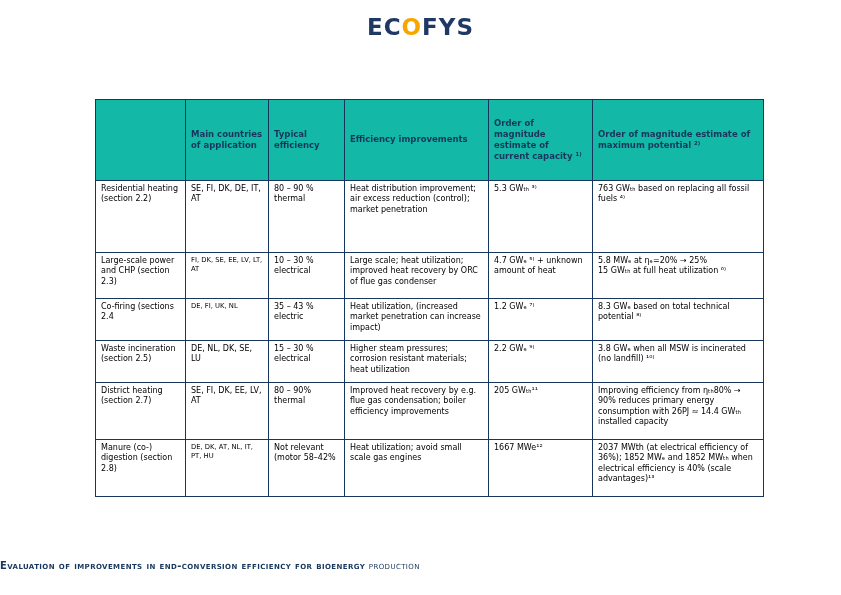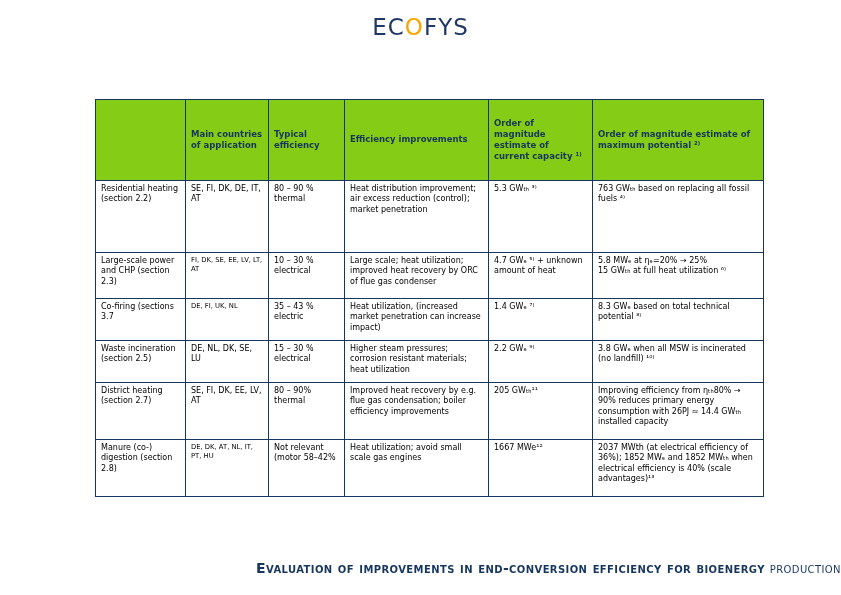--- a/index.html
+++ b/index.html
@@ -4,21 +4,21 @@
 <title>Document page</title>
 <style>
   html,body{margin:0;padding:0;background:#ffffff;}
   .page{
     position:relative;width:841px;height:595px;background:#ffffff;
     font-family:"DejaVu Sans",sans-serif;color:#000;overflow:hidden;
   }
   
   .logo{
     position:absolute;top:14px;left:0;width:100%;text-align:center;
-    font-weight:normal;font-size:23px;letter-spacing:1px;color:#1F3864;
+    font-weight:bold;font-size:23px;letter-spacing:1px;color:#1F3864;
   }
   .logo .logo-o{color:#F7A600;}
   
   .caption{
     position:absolute;top:82px;left:78px;
     font-family:"Liberation Serif",serif;font-weight:bold;font-size:12px;color:#000;
   }
   
   table.summary{
     position:absolute;top:99px;left:95px;width:668px;
@@ -28,37 +28,37 @@
   table.summary th, table.summary td{
     border:1px solid #17365D;
     padding:3px 5px;
     vertical-align:top;
     text-align:left;
     white-space:pre-line;
     word-wrap:break-word;
     overflow:hidden;
   }
   table.summary thead th{
-    background:#84cc16;color:#17365D;font-weight:bold;
+    background:#14b8a6;color:#17365D;font-weight:bold;
     vertical-align:middle;height:74px;font-size:8.5px;
   }
   tr.r1{height:72px}
   tr.r2{height:46px}
   tr.r3{height:42px}
   tr.r4{height:42px}
   tr.r5{height:42px}
   tr.r6{height:57px}
   tr.r7{height:57px}
   td.c-eff{text-align:center;}
   td.c-cap{text-align:center;}
   td.c-countries.small{font-size:6.8px;margin-left:7px;}
   
   .footer{
-    position:absolute;top:560px;left:0;width:100%;text-align:right;
-    font-variant:small-caps;color:#17365D;font-size:14px;letter-spacing:0.4px;
+    position:absolute;top:560px;left:0;width:100%;text-align:left;
+    font-variant:small-caps;color:#17365D;font-size:10px;letter-spacing:0.4px;
   }
   .footer .footer-main{font-weight:bold;}
   .footer .footer-tail{font-weight:normal;}
 </style>
 </head>
 <body>
 
 <div class="page">
 
   <div class="logo"><span>EC</span><span class="logo-o">O</span><span>FYS</span></div>
@@ -97,26 +97,26 @@
         <td class="c-name">Large-scale power and CHP (section 2.3)</td>
         <td class="c-countries small">FI, DK, SE, EE, LV, LT, AT</td>
         <td class="c-eff">10 – 30 %
 electrical</td>
         <td class="c-impr">Large scale; heat utilization; improved heat recovery by ORC of flue gas condenser</td>
         <td class="c-cap">4.7 GWₑ ⁵⁾ + unknown amount of heat</td>
         <td class="c-pot">5.8 MWₑ at ηₑ=20% → 25%
 15 GWₜₕ at full heat utilization ⁶⁾</td>
       </tr>
       <tr class="r3">
-        <td class="c-name">Co-firing (sections 3.7</td>
+        <td class="c-name">Co-firing (sections 2.4</td>
         <td class="c-countries small">DE, FI, UK, NL</td>
         <td class="c-eff">35 – 43 %
 electric</td>
         <td class="c-impr">Heat utilization, (increased market penetration can increase impact)</td>
-        <td class="c-cap">1.4 GWₑ ⁷⁾</td>
+        <td class="c-cap">1.2 GWₑ ⁷⁾</td>
         <td class="c-pot">8.3 GWₑ based on total technical potential ⁸⁾</td>
       </tr>
       <tr class="r4">
         <td class="c-name">Waste incineration (section 2.5)</td>
         <td class="c-countries">DE, NL, DK, SE, LU</td>
         <td class="c-eff">15 – 30 %
 electrical</td>
         <td class="c-impr">Higher steam pressures; corrosion resistant materials; heat utilization</td>
         <td class="c-cap">2.2 GWₑ ⁹⁾</td>
         <td class="c-pot">3.8 GWₑ when all MSW is incinerated (no landfill) ¹⁰⁾</td>

